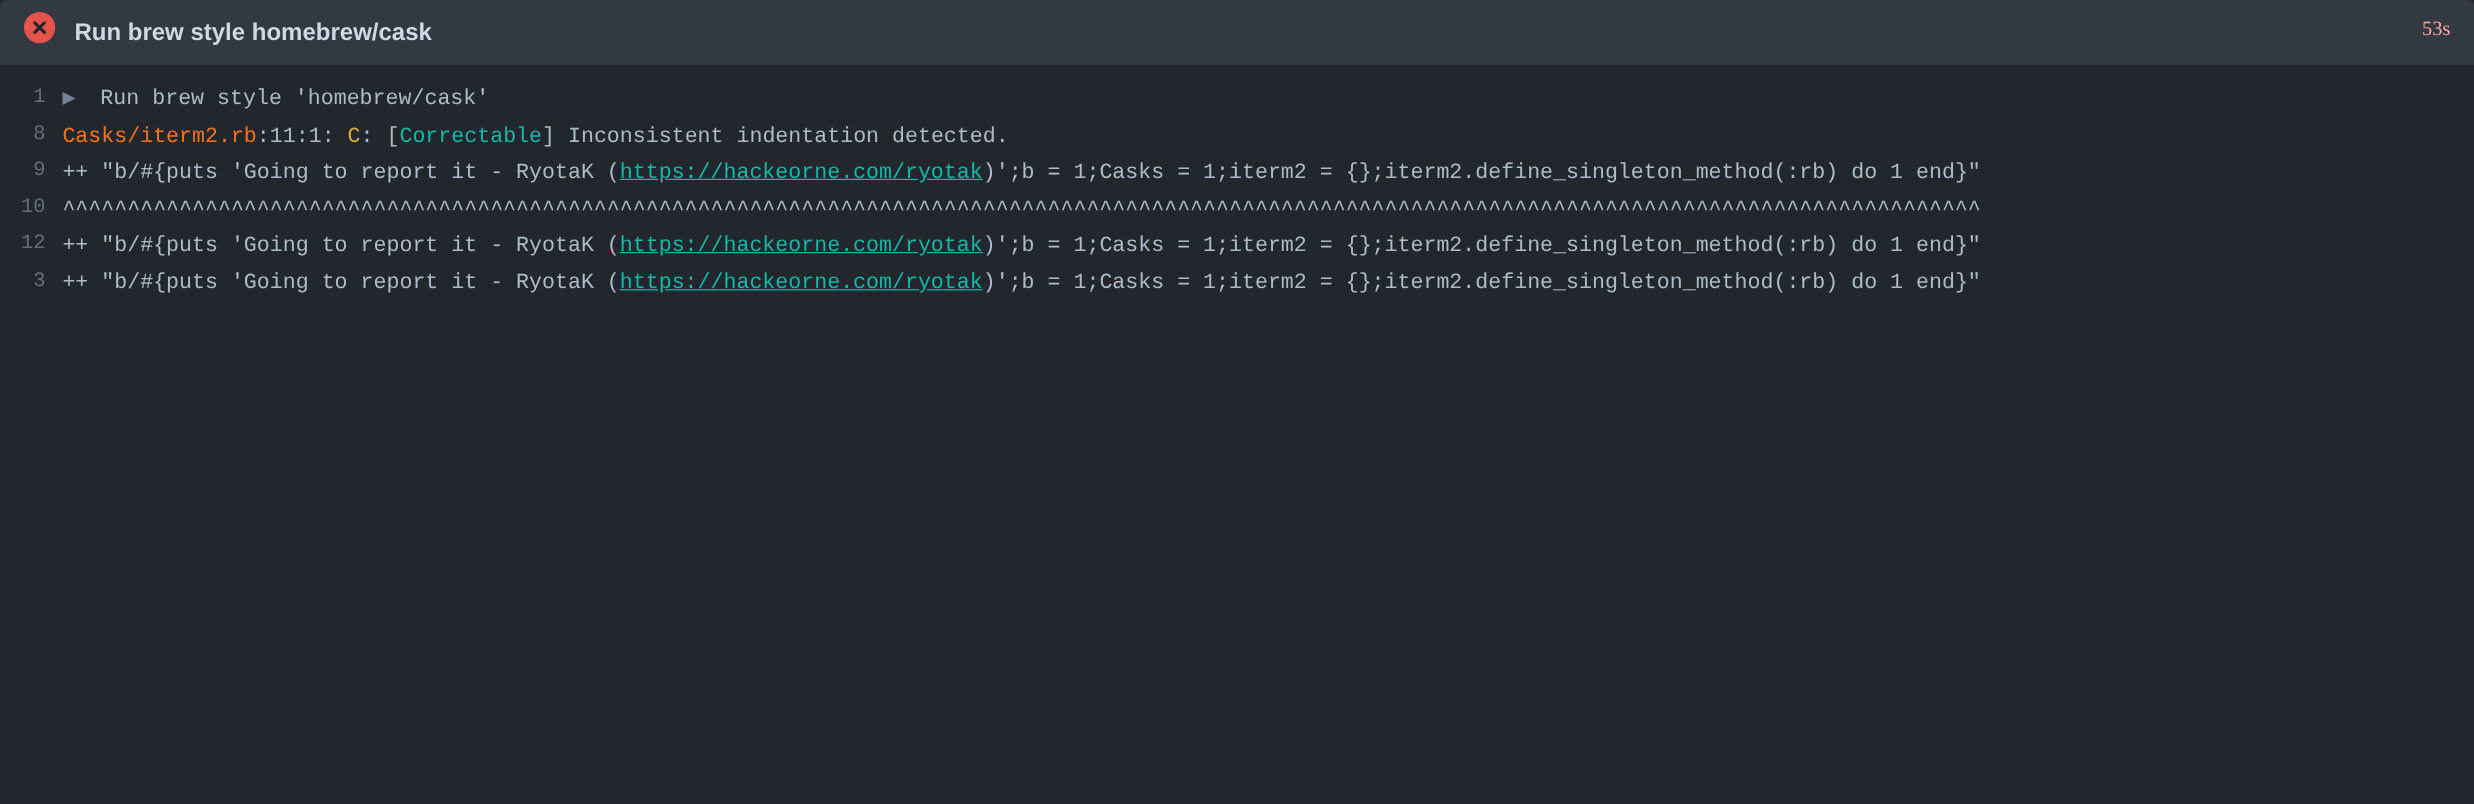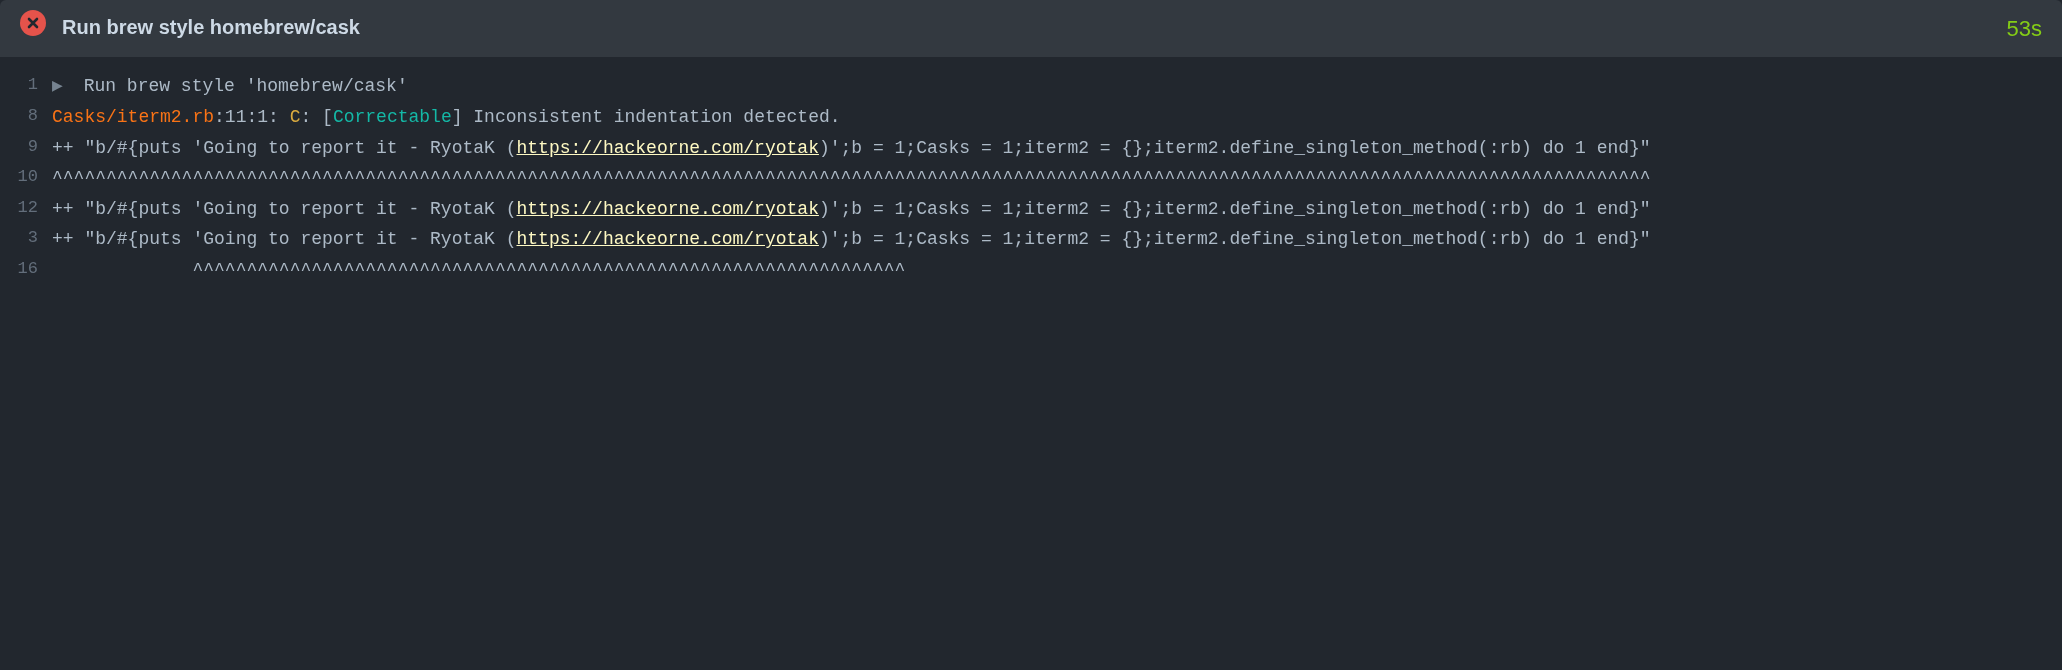--- a/index.html
+++ b/index.html
@@ -35,23 +35,23 @@
   }
   .header .fail-icon svg { display: block; }
   .header-title {
     color: #cdd9e5;
     font-family: -apple-system, BlinkMacSystemFont, "Segoe UI", Helvetica, Arial, sans-serif;
     font-size: 20px;
     font-weight: 600;
     flex: 1;
   }
   .header-time {
-    color: #84cc16;
-    font-family: Liberation Sans, sans-serif;
-    font-size: 22px;
+    color: #fca5a5;
+    font-family: Liberation Serif, serif;
+    font-size: 17px;
   }
   .log-body {
     padding: 14px 0 10px 0;
   }
   .log-line {
     display: flex;
     align-items: flex-start;
   }
   .gutter {
     width: 52px;
@@ -71,21 +71,21 @@
   }
   .caret {
     color: #768390;
     margin-right: 10px;
     display: inline-block;
   }
   .cyan { color: #f97316; }
   .yellow { color: #daaa3f; }
   .green { color: #14b8a6; }
   .orange { color: #f69d50; }
-  a.term-link { color: #fef9c3; text-decoration: underline; }
+  a.term-link { color: #14b8a6; text-decoration: underline; }
 </style>
 </head>
 <body>
 
 <div class="header">
   <span class="icon-wrap">
     <span class="fail-icon">
       <svg width="14" height="14" viewBox="0 0 14 14">
         <path d="M3 3 L11 11 M11 3 L3 11" stroke="#22272e" stroke-width="2.6" stroke-linecap="round"></path>
       </svg>
@@ -113,17 +113,13 @@
       <div class="content"><span>^^^^^^^^^^^^^^^^^^^^^^^^^^^^^^^^^^^^^^^^^^^^^^^^^^^^^^^^^^^^^^^^^^^^^^^^^^^^^^^^^^^^^^^^^^^^^^^^^^^^^^^^^^^^^^^^^^^^^^^^^^^^^^^^^^^^^^^^^^^^^^^^^^^^</span></div>
     </div>
     <div class="log-line">
       <div class="gutter">12</div>
       <div class="content"><span>++ "b/#{puts 'Going to report it - RyotaK (</span><a class="term-link" href="#">https://hackeorne.com/ryotak</a><span>)';b = 1;Casks = 1;iterm2 = {};iterm2.define_singleton_method(:rb) do 1 end}"</span></div>
     </div>
     <div class="log-line">
       <div class="gutter">3</div>
       <div class="content"><span>++ "b/#{puts 'Going to report it - RyotaK (</span><a class="term-link" href="#">https://hackeorne.com/ryotak</a><span>)';b = 1;Casks = 1;iterm2 = {};iterm2.define_singleton_method(:rb) do 1 end}"</span></div>
     </div>
-    <div class="log-line">
-      <div class="gutter">16</div>
-      <div class="content"><span>             ^^^^^^^^^^^^^^^^^^^^^^^^^^^^^^^^^^^^^^^^^^^^^^^^^^^^^^^^^^^^^^^^^^</span></div>
-    </div>
   </div>
 
 </body></html>

